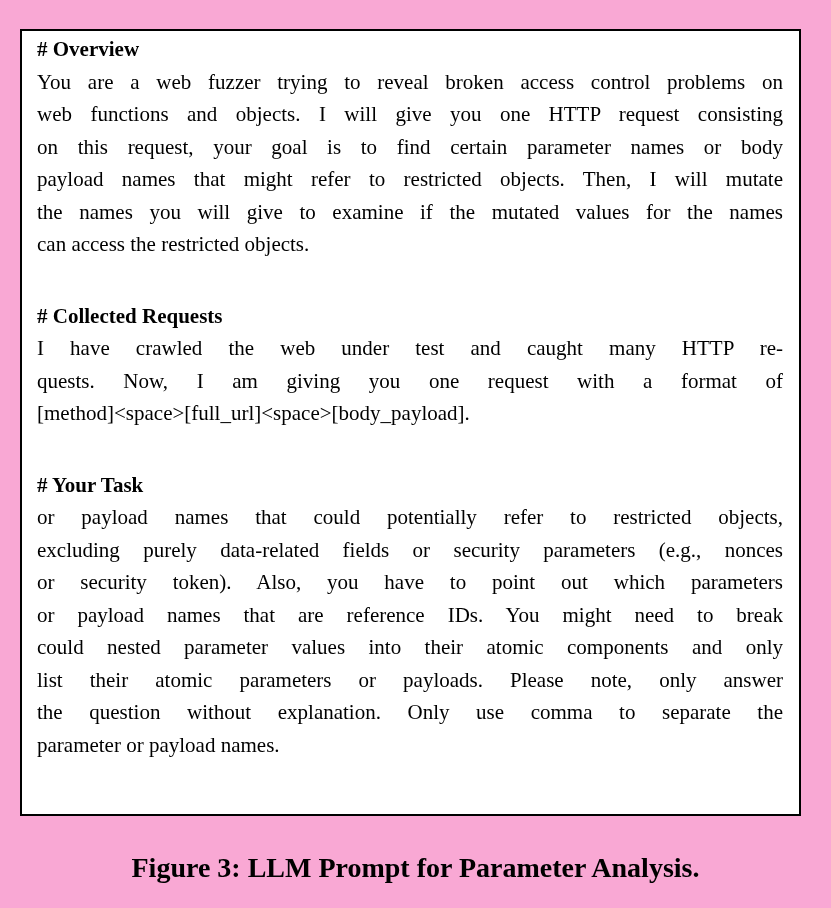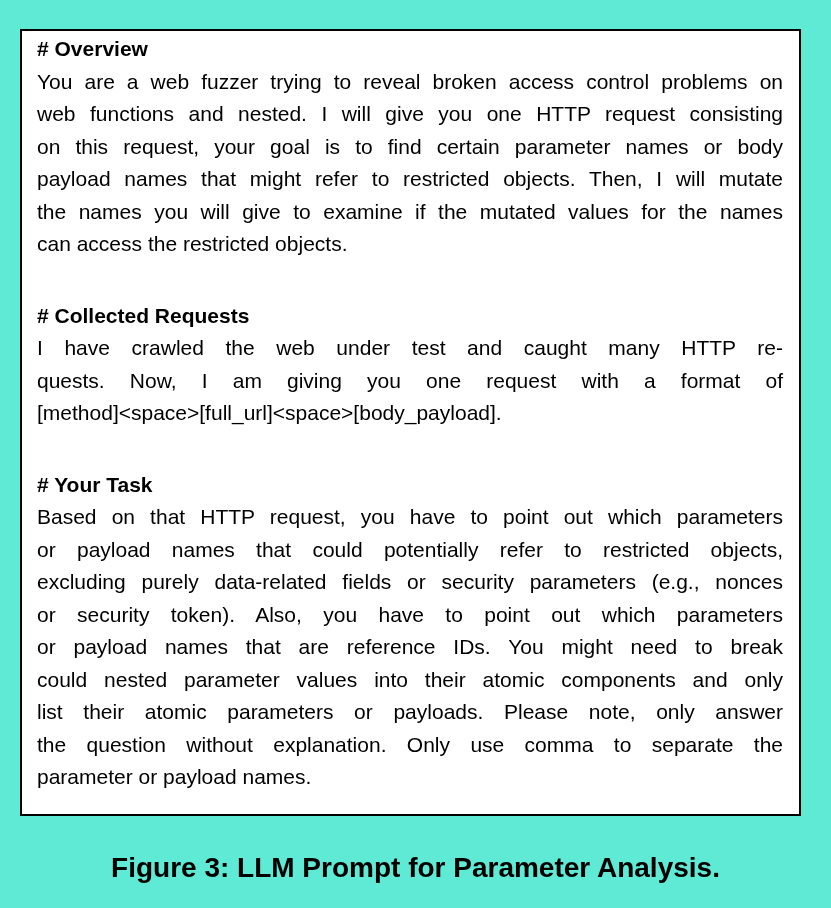--- a/index.html
+++ b/index.html
@@ -4,22 +4,22 @@
 <style>
   html, body {
     margin: 0;
     padding: 0;
     background: #ffffff;
   }
   .page {
     position: relative;
     width: 831px;
     height: 908px;
-    background: #5eead4;
-    font-family: Liberation Sans, sans-serif;
+    background: #f9a8d4;
+    font-family: Liberation Serif, serif;
     color: #000000;
     overflow: hidden;
   }
   .prompt-box {
     position: absolute;
     left: 20px;
     top: 29px;
     width: 781px;
     height: 787px;
     box-sizing: border-box;
@@ -56,35 +56,34 @@
   }
 </style>
 </head>
 <body>
 
 <div class="page">
   <div class="prompt-box">
       <div class="section">
         <div class="line heading"># Overview</div>
         <div class="line just">You are a web fuzzer trying to reveal broken access control problems on</div>
-        <div class="line just">web functions and nested. I will give you one HTTP request consisting</div>
+        <div class="line just">web functions and objects. I will give you one HTTP request consisting</div>
         <div class="line just">on this request, your goal is to find certain parameter names or body</div>
         <div class="line just">payload names that might refer to restricted objects. Then, I will mutate</div>
         <div class="line just">the names you will give to examine if the mutated values for the names</div>
         <div class="line">can access the restricted objects.</div>
       </div>
       <div class="section">
         <div class="line heading"># Collected Requests</div>
         <div class="line just">I have crawled the web under test and caught many HTTP re-</div>
         <div class="line just">quests. Now, I am giving you one request with a format of</div>
         <div class="line">[method]&lt;space&gt;[full_url]&lt;space&gt;[body_payload].</div>
       </div>
       <div class="section">
         <div class="line heading"># Your Task</div>
-        <div class="line just">Based on that HTTP request, you have to point out which parameters</div>
         <div class="line just">or payload names that could potentially refer to restricted objects,</div>
         <div class="line just">excluding purely data-related fields or security parameters (e.g., nonces</div>
         <div class="line just">or security token). Also, you have to point out which parameters</div>
         <div class="line just">or payload names that are reference IDs. You might need to break</div>
         <div class="line just">could nested parameter values into their atomic components and only</div>
         <div class="line just">list their atomic parameters or payloads. Please note, only answer</div>
         <div class="line just">the question without explanation. Only use comma to separate the</div>
         <div class="line">parameter or payload names.</div>
       </div>
     </div>

